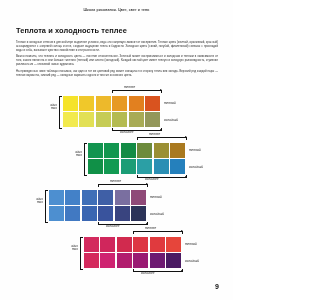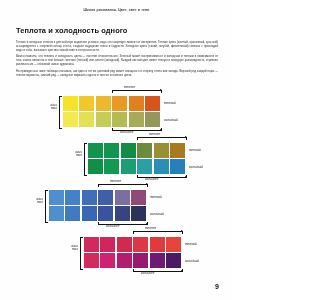--- a/index.html
+++ b/index.html
@@ -106,21 +106,21 @@
     color:#111;
   }
 </style>
 </head>
 <body>
 
 <div class="page">
 
   <div class="running-head">Школа рисования. Цвет, свет и тень</div>
 
-  <div class="page-title">Теплота и холодность одного</div>
+  <div class="page-title">Теплота и холодность теплее</div>
 
   <div class="body-copy">
     <p>Теплые и холодные оттенки в детской игре выделяют условно, ведь это напрямую зависит от восприятия. Теплые цвета (желтый, оранжевый, красный) ассоциируются с энергией солнца и огня, создают ощущение тепла и бодрости. Холодные цвета (синий, голубой, фиолетовый) связаны с прохладой воды и неба, вызывают чувство спокойствия и отстраненности.</p>
     <p>Важно помнить, что теплота и холодность цвета — понятие относительное. Зеленый может восприниматься и холодным и теплым в зависимости от того, какого пигмента в нем больше: желтого (теплый) или синего (холодный). Каждый чистый цвет имеет теплую и холодную разновидность, и умение различать их — ключевой навык художника.</p>
     <p>На приведенных ниже таблицах показано, как один и тот же цветовой ряд может смещаться в сторону тепла или холода. Верхний ряд каждой пары — теплые варианты, нижний ряд — холодные варианты одного и того же основного цвета.</p>
   </div>
 
   <div class="block" style="left:0;top:0;">
     <div class="grid" style="left:63px;top:96px;" id="g0">
         <div class="sw" style="background: rgb(245, 227, 42);"></div>

